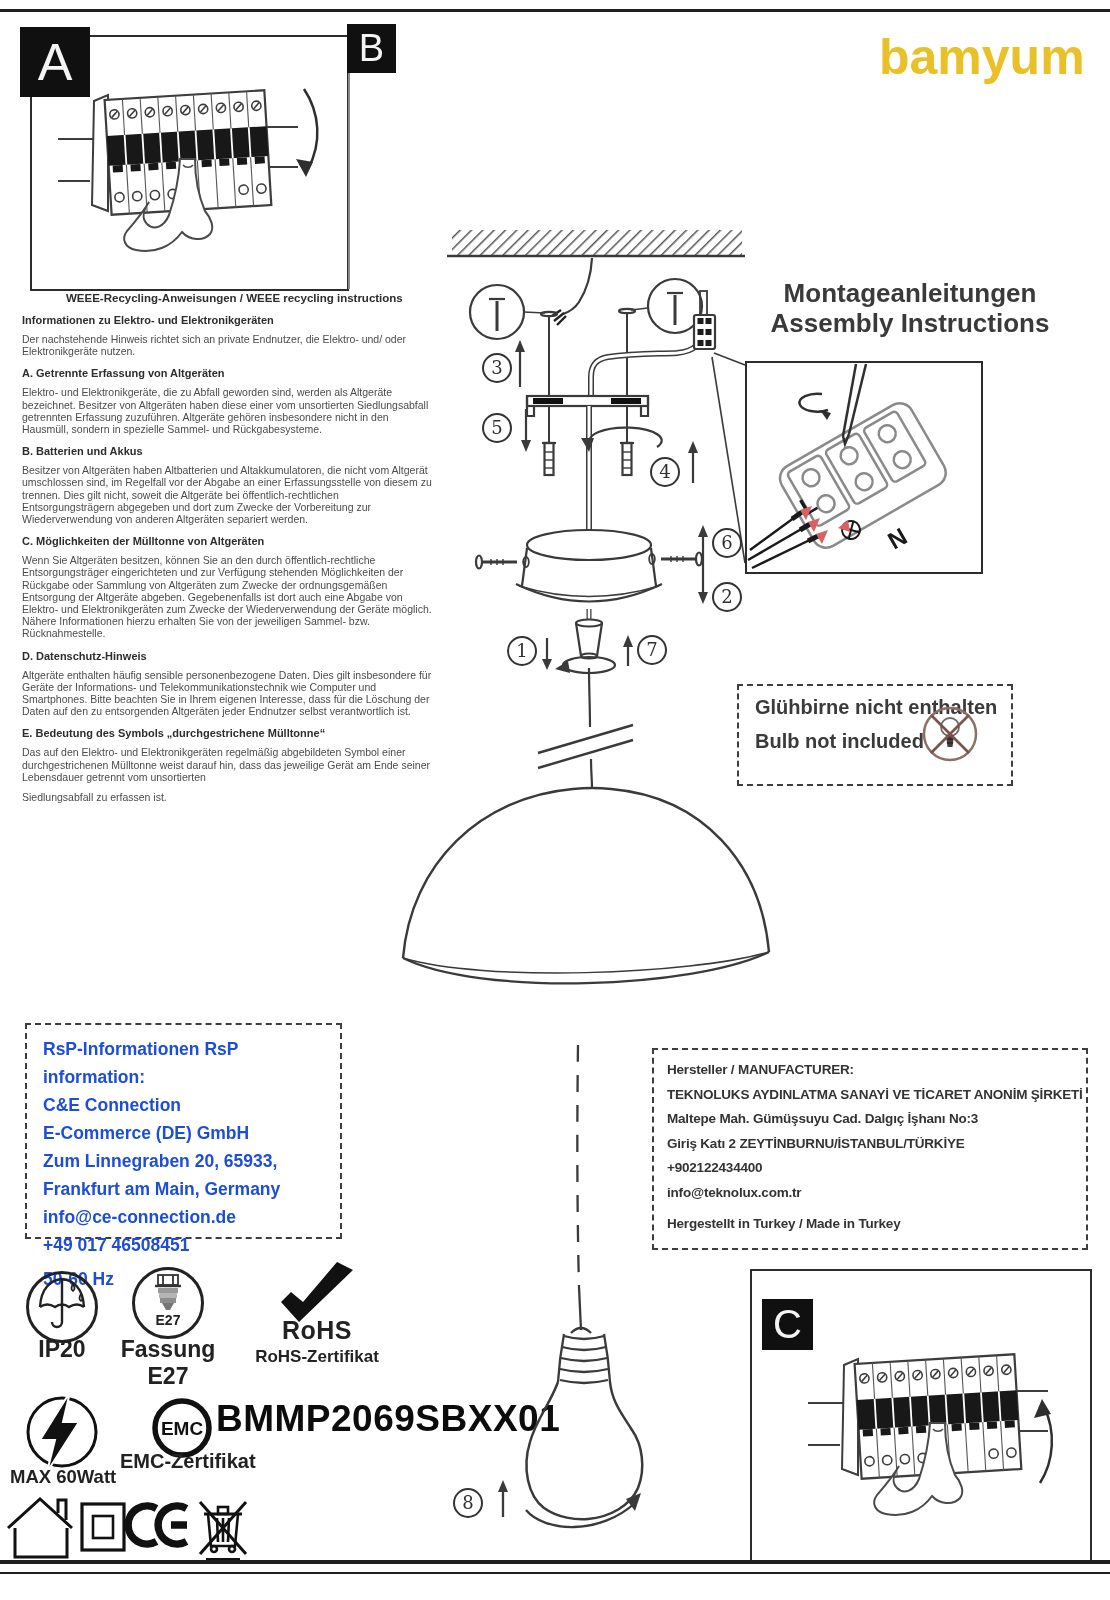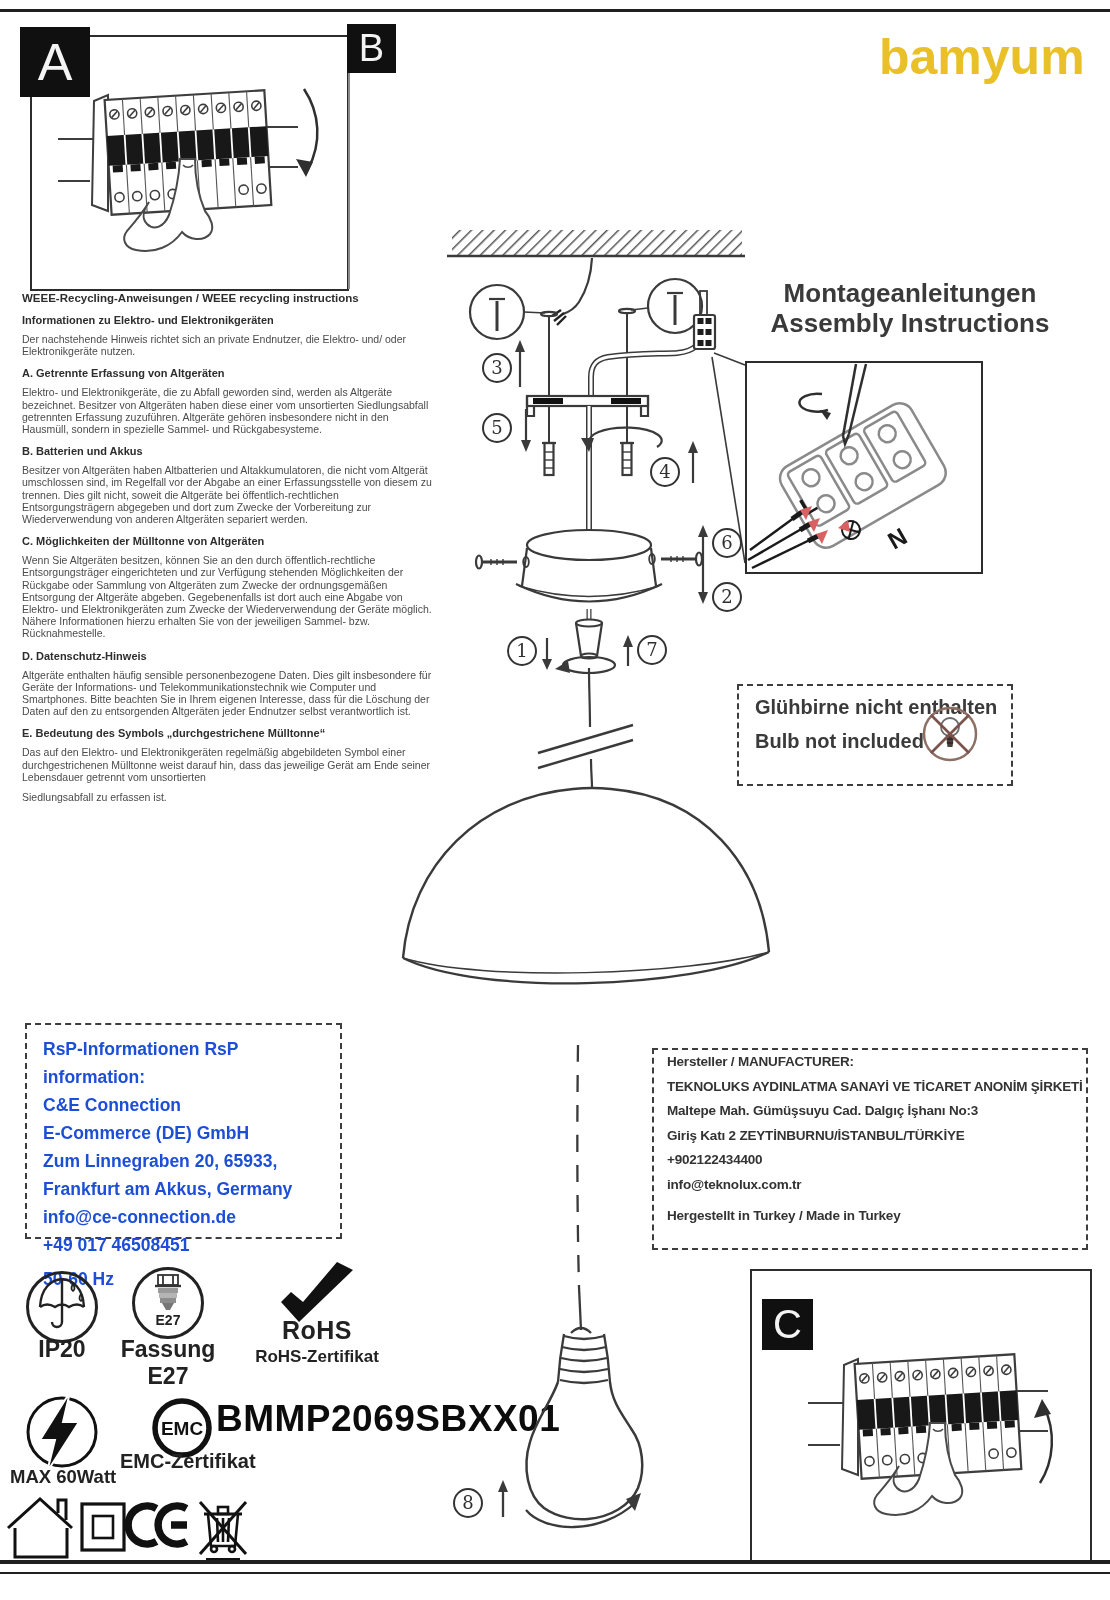--- a/index.html
+++ b/index.html
@@ -4,21 +4,21 @@
 <style>
   html,body{margin:0;padding:0;background:#e9e9e9;}
   .page{position:relative;width:1110px;height:1600px;background:#ffffff;
         font-family:"Liberation Sans",sans-serif;color:#2f2f2f;overflow:hidden;margin:0 auto;}
   .abs{position:absolute;}
   .rule{background:#1f1f1f;}
   .blk-label{background:#101010;color:#f4f4f4;display:flex;align-items:center;justify-content:center;
              font-family:"Liberation Sans",sans-serif;font-weight:400;}
   .boxed{border:2.5px solid #2c2c2c;background:#fff;}
   .dashed{border:2px dashed #3d3d3d;background:#fff;}
-  .w-title{font-size:11.5px;font-weight:bold;color:#2d2d2d;}
+  .w-title{font-size:11.5px;font-weight:bold;color:#2d2d2d;margin-left:44px;}
   .w-h{font-size:11px;font-weight:bold;color:#2d2d2d;margin:10px 0 7px 0;}
   .w-p{font-size:10.5px;line-height:12.2px;color:#4b4b4b;margin:0;}
   .heading-de{font-size:26px;font-weight:bold;color:#3a3a3a;line-height:30px;text-align:center;}
   .brand{font-size:50px;font-weight:bold;color:#e9c028;letter-spacing:0px;}
   .badge{position:absolute;width:30px;height:30px;box-sizing:border-box;border:2px solid #333;
          border-radius:50%;font-family:"DejaVu Serif",serif;font-size:18px;line-height:25px;
          text-align:center;color:#2f2f2f;background:#fff;}
   .rsp-line{font-size:17.5px;font-weight:700;color:#1d4ed8;line-height:28px;}
   .man-line{font-size:13.5px;font-weight:bold;color:#333;line-height:24.5px;letter-spacing:-0.2px;white-space:nowrap;}
   .bulbbox-line{font-size:20px;font-weight:600;color:#3a3a3a;}
@@ -352,29 +352,29 @@
       <line x1="48" y1="11" x2="10" y2="49" stroke="#7c524c" stroke-width="2.6"></line>
     </svg>
   </div>
 
   <div class="abs dashed" style="left:25px;top:1023px;width:313px;height:212px">
     <div style="position:absolute;left:16px;top:10px;width:290px">
       <div class="rsp-line">RsP-Informationen RsP information:</div>
       <div class="rsp-line">C&amp;E Connection</div>
       <div class="rsp-line">E-Commerce (DE) GmbH</div>
       <div class="rsp-line">Zum Linnegraben 20, 65933,</div>
-      <div class="rsp-line">Frankfurt am Akkus, Germany</div>
+      <div class="rsp-line">Frankfurt am Main, Germany</div>
       <div class="rsp-line">info@ce-connection.de</div>
       <div class="rsp-line">+49 017 46508451</div>
       <div class="rsp-line" style="margin-top:6px">50-60 Hz</div>
     </div>
   </div>
 
   <div class="abs dashed" style="left:652px;top:1048px;width:432px;height:198px">
-    <div style="position:absolute;left:13px;top:0;width:412px">
+    <div style="position:absolute;left:13px;top:8px;width:412px">
       <div class="man-line">Hersteller / MANUFACTURER:</div>
       <div class="man-line">TEKNOLUKS AYDINLATMA SANAYİ VE TİCARET ANONİM ŞİRKETİ</div>
       <div class="man-line">Maltepe Mah. Gümüşsuyu Cad. Dalgıç İşhanı No:3</div>
       <div class="man-line">Giriş Katı 2 ZEYTİNBURNU/İSTANBUL/TÜRKİYE</div>
       <div class="man-line">+902122434400</div>
       <div class="man-line">info@teknolux.com.tr</div>
       <div class="man-line" style="margin-top:7px">Hergestellt in Turkey / Made in Turkey</div>
     </div>
   </div>
 

